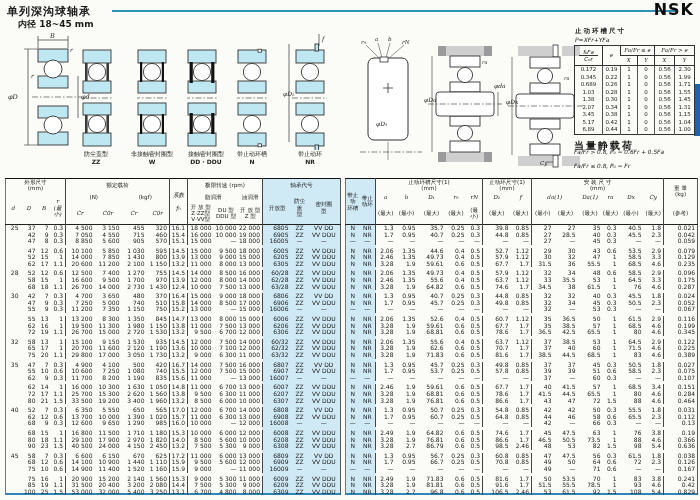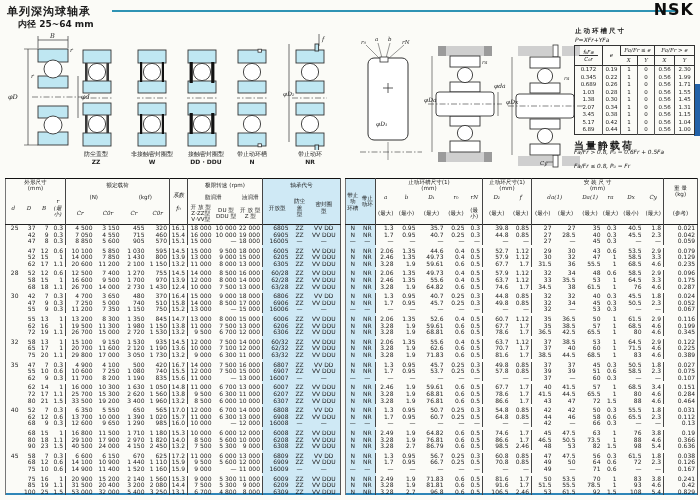--- a/index.html
+++ b/index.html
@@ -43,21 +43,21 @@
   #rtab td:nth-child(3),#rtab td:nth-child(8),#rtab td:nth-child(10),#rtab td:nth-child(16){border-left:1px solid #444}
   #rtab td:nth-child(1),#rtab td:nth-child(2){text-align:center;padding:0}
   .tealline{height:2px;background:#2f86b8}
 </style>
 </head>
 <body>
 
 <div class="abs title">单列深沟球轴承</div>
 <div class="abs hline"></div>
 <div class="abs brand">NSK</div>
-<div class="abs subtitle">内径  25~64 mm</div>
+<div class="abs subtitle">内径  18~45 mm</div>
 <div class="abs pagetab"></div>
 
 <svg class="abs" style="left:4px;top:32px" width="92" height="118" viewBox="0 0 92 118">
   <line x1="34" y1="8" x2="64" y2="8" stroke="#333" stroke-width="0.7"></line>
   <line x1="34" y1="4" x2="34" y2="16" stroke="#333" stroke-width="0.7"></line>
   <line x1="64" y1="4" x2="64" y2="16" stroke="#333" stroke-width="0.7"></line>
   <text x="46" y="6" font-size="6.5">B</text>
   <text x="66" y="20" font-size="6">r</text>
   <text x="27" y="46" font-size="6">r</text>
   <line x1="24" y1="17" x2="24" y2="113" stroke="#333" stroke-width="0.7"></line>

